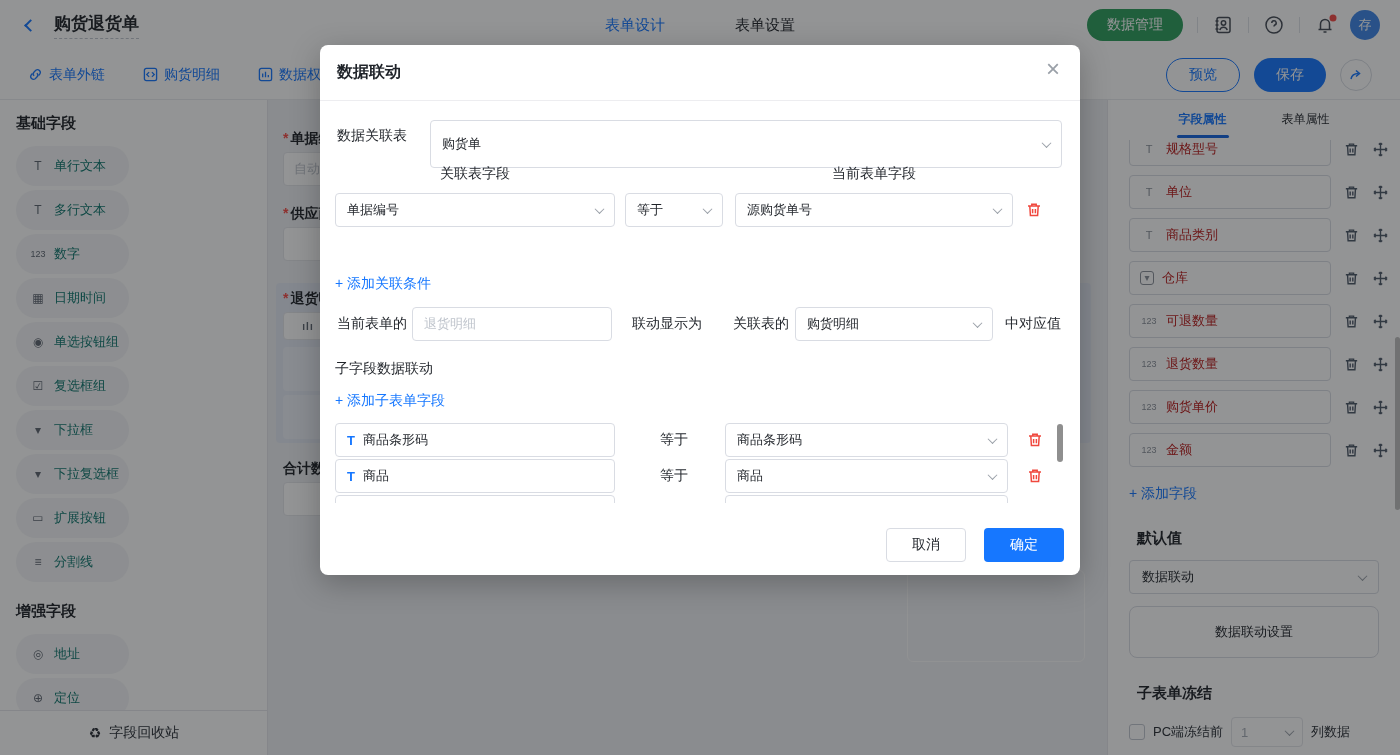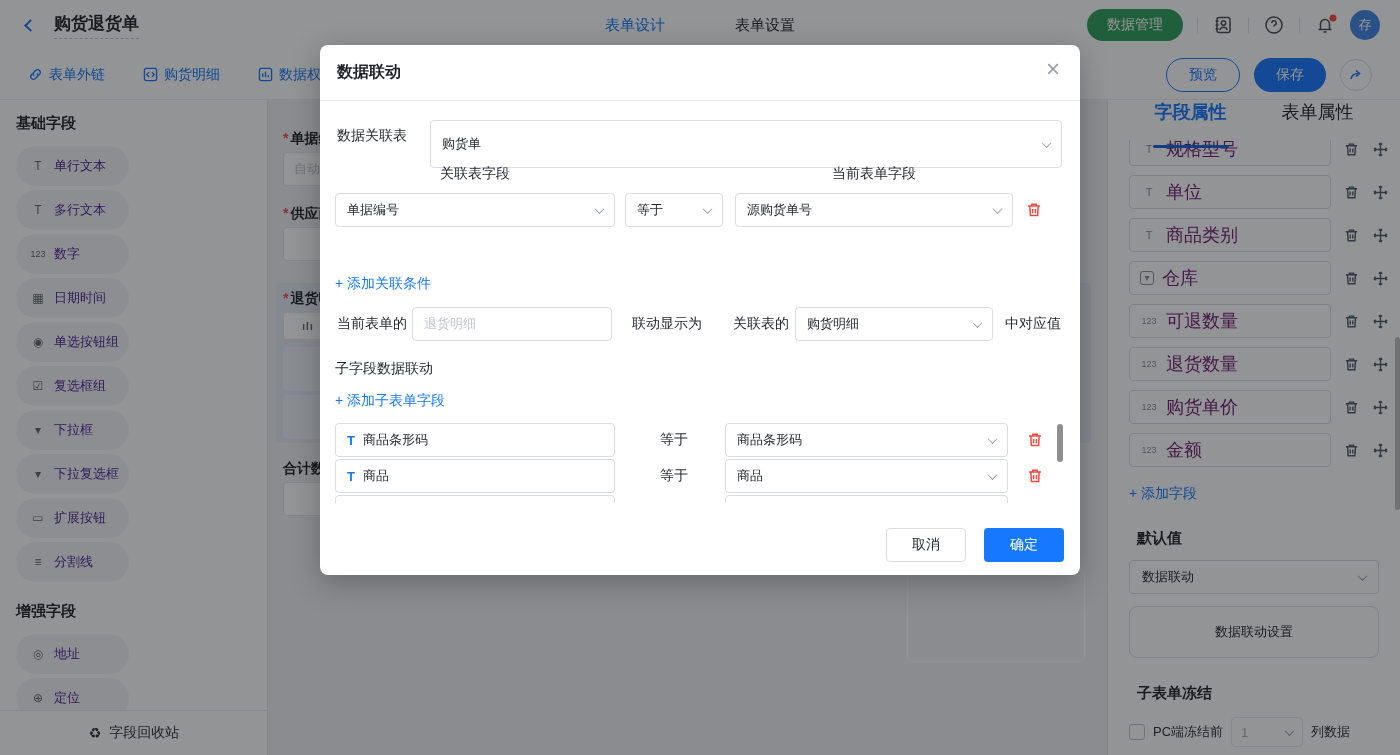--- a/index.html
+++ b/index.html
@@ -28,45 +28,45 @@
   .btn-outline { height:34px; padding:0 22px; border:1px solid #1677ff; color:#1677ff; background:#fff; border-radius:17px; font-size:14px; cursor:pointer; }
   .btn-solid { height:34px; padding:0 22px; border:none; color:#fff; background:#1677ff; border-radius:17px; font-size:14px; cursor:pointer; }
   .share-circle { width:32px; height:32px; border-radius:50%; border:1px solid #d8dce3; background:#fff; display:flex; align-items:center; justify-content:center; cursor:pointer; }
 
   
   .lpanel { position:absolute; left:0; top:100px; width:268px; height:655px; background:#fff; border-right:1px solid #e5e6eb; padding:14px 16px 0; overflow:hidden; }
   .sec-title { font-size:15px; font-weight:700; margin-bottom:13px; }
   .pill-grid { display:flex; flex-wrap:wrap; gap:4px 10px; margin-bottom:20px; }
   .pill { width:113px; height:40px; border-radius:20px; background:#f4f5f7; display:flex; align-items:center; padding-left:13px; gap:7px; cursor:grab; }
   .pill .ic { color:#5f6672; font-size:12px; width:18px; text-align:center; flex:none; }
-  .pill .lb { font-size:13px; color:#4c1d95; white-space:nowrap; }
+  .pill .lb { font-size:13px; color:#0f766e; white-space:nowrap; }
   .recycle-bar { position:absolute; left:0; bottom:0; width:268px; height:45px; background:#fff; border-top:1px solid #e5e6eb; display:flex; align-items:center; justify-content:center; gap:8px; font-size:14px; color:#2a2f36; cursor:pointer; z-index:2; }
 
   
   .canvas { position:absolute; left:268px; top:100px; width:839px; height:655px; background:#eff1f4; }
   .c-label { position:absolute; font-size:14px; font-weight:600; color:#1f2329; white-space:nowrap; }
   .req { color:#f54a45; margin-right:2px; }
   .c-input { position:absolute; background:#fff; border:1px solid #e3e5ea; border-radius:4px; display:flex; align-items:center; padding:0 10px; font-size:13px; }
   .c-ph { color:#bfc4cc; }
   .c-highlight { position:absolute; background:#e4e9f5; border-radius:4px; }
   .c-subrow { position:absolute; background:#edf0f7; border-radius:4px; }
   .chart-btn { position:absolute; background:#fff; border:1px solid #e3e5ea; border-radius:4px; display:flex; align-items:center; justify-content:center; color:#5f6672; font-size:10px; font-weight:700; letter-spacing:1px; cursor:pointer; }
   .c-emptybox { position:absolute; border:1px solid #fbfbfb; border-radius:6px; }
 
   
   .rpanel { position:absolute; left:1107px; top:100px; width:293px; height:655px; background:#fff; border-left:1px solid #e5e6eb; overflow:hidden; }
-  .r-tabs { height:40px; display:flex; justify-content:center; gap:55px; font-size:18px; }
+  .r-tabs { height:40px; display:flex; align-items:center; justify-content:center; gap:55px; font-size:12px; }
   .r-tab { cursor:pointer; position:relative; padding-bottom:2px; }
   .r-tab.on { color:#1677ff; font-weight:600; }
   .r-tab.on::after { content:""; position:absolute; left:-2px; right:-2px; bottom:-8px; height:3px; border-radius:2px; background:#1464e0; }
   .r-list-clip { height:335px; overflow:hidden; padding:0 0 0 21px; }
   .r-row { display:flex; align-items:center; margin-bottom:9px; }
   .f-box { width:202px; height:34px; border:1px solid #d9dce3; border-radius:4px; display:flex; align-items:center; gap:8px; padding:0 10px; background:#fff; cursor:pointer; }
   .f-box .fic { color:#8a909a; font-size:11px; min-width:18px; text-align:center; }
-  .f-box .flb { font-size:18px; color:#701a75; }
+  .f-box .flb { font-size:13px; color:#b91c1c; }
   .r-act { margin-left:12px; color:#4e5969; display:flex; cursor:pointer; }
   .r-link { color:#1677ff; font-size:14px; margin:10px 0 0 21px; cursor:pointer; display:inline-block; }
   .r-h { font-size:15px; font-weight:700; margin:26px 0 0 29px; }
   .r-select { margin:12px 0 0 21px; width:250px; height:34px; border:1px solid #d9dce3; border-radius:4px; display:flex; align-items:center; justify-content:space-between; padding:0 12px; font-size:13px; cursor:pointer; background:#fff; }
   .r-btn { margin:12px 0 0 21px; width:250px; height:52px; border:1px solid #d9dce3; border-radius:8px; background:#fff; font-size:13px; color:#1f2329; cursor:pointer; }
   .freeze-row { display:flex; align-items:center; gap:8px; margin:14px 0 0 21px; font-size:13px; color:#2a2f36; }
   .cbox { width:16px; height:16px; border:1px solid #c2c7cf; border-radius:3px; background:#fff; cursor:pointer; flex:none; }
   .mini-select { width:72px; height:30px; border:1px solid #e3e5ea; border-radius:4px; display:flex; align-items:center; justify-content:space-between; padding:0 9px; color:#a8aeb8; background:#fff; cursor:pointer; }
   .vthumb { position:absolute; background:#bfbfbf; border-radius:3px; }
 

